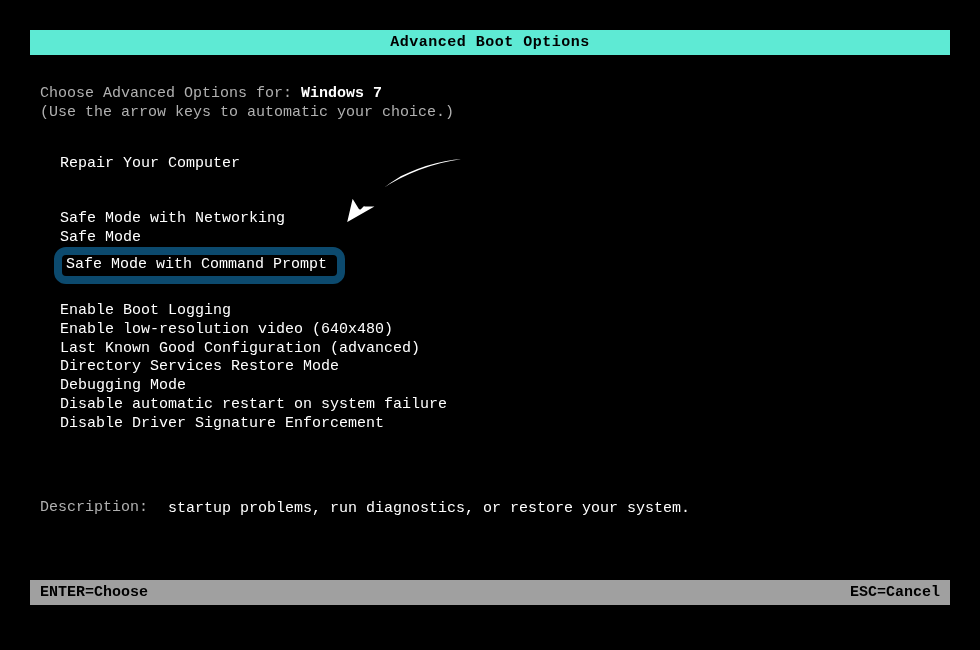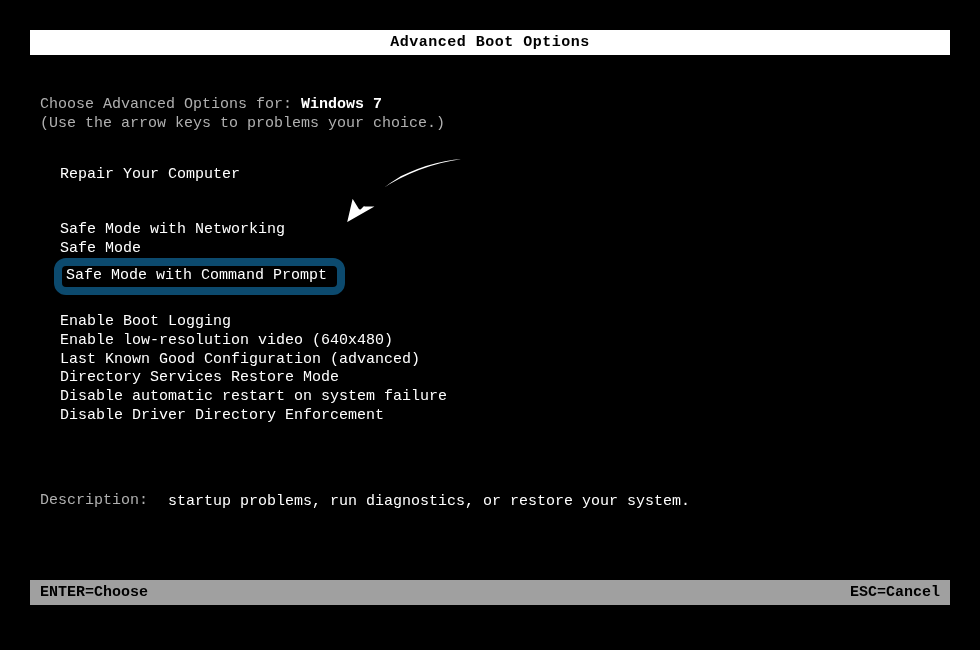--- a/index.html
+++ b/index.html
@@ -11,31 +11,31 @@
       background: #000;
       width: 980px;
       height: 650px;
       font-family: 'Courier New', Consolas, monospace;
       font-size: 15px;
       color: #b0b0b0;
       position: relative;
       overflow: hidden;
     }
     .title-bar {
-      background: #ffffff;
+      background: #5eead4;
       color: #000;
       text-align: center;
       font-weight: bold;
       padding: 4px 12px;
       margin: 30px 30px 0 30px;
       font-size: 15px;
       letter-spacing: 0.5px;
     }
     .content {
-      padding: 41px 40px 10px 40px;
+      padding: 30px 40px 10px 40px;
     }
     .prompt-line {
       margin-bottom: 2px;
     }
     .os-name {
       color: #fff;
       font-weight: bold;
     }
     .instruction {
       margin-bottom: 34px;
@@ -102,35 +102,36 @@
 <body>
 
 <div class="title-bar">
   <span>Advanced Boot Options</span>
 </div>
 
 <div class="content">
   <div class="prompt-line">
     <span>Choose Advanced Options for: </span><span class="os-name">Windows 7</span>
   </div>
-  <div class="instruction">(Use the arrow keys to problems your choice.)</div>
+  <div class="instruction">(Use the arrow keys to automatic your choice.)</div>
 
   <div class="options">
     <div class="option">Repair Your Computer</div>
     <div class="spacer-lg"></div>
     <div class="option">Safe Mode with Networking</div>
     <div class="option">Safe Mode</div>
     <div><span class="option highlighted">Safe Mode with Command Prompt</span></div>
     <div class="spacer"></div>
     <div class="option">Enable Boot Logging</div>
     <div class="option">Enable low-resolution video (640x480)</div>
     <div class="option">Last Known Good Configuration (advanced)</div>
     <div class="option">Directory Services Restore Mode</div>
+    <div class="option">Debugging Mode</div>
     <div class="option">Disable automatic restart on system failure</div>
-    <div class="option">Disable Driver Directory Enforcement</div>
+    <div class="option">Disable Driver Signature Enforcement</div>
     <div class="spacer-lg"></div>
   </div>
 
   <div class="description">
     <div class="desc-label">Description:</div>
     <div class="desc-text">
       <div>startup problems, run diagnostics, or restore your system.</div>
     </div>
   </div>
 </div>

